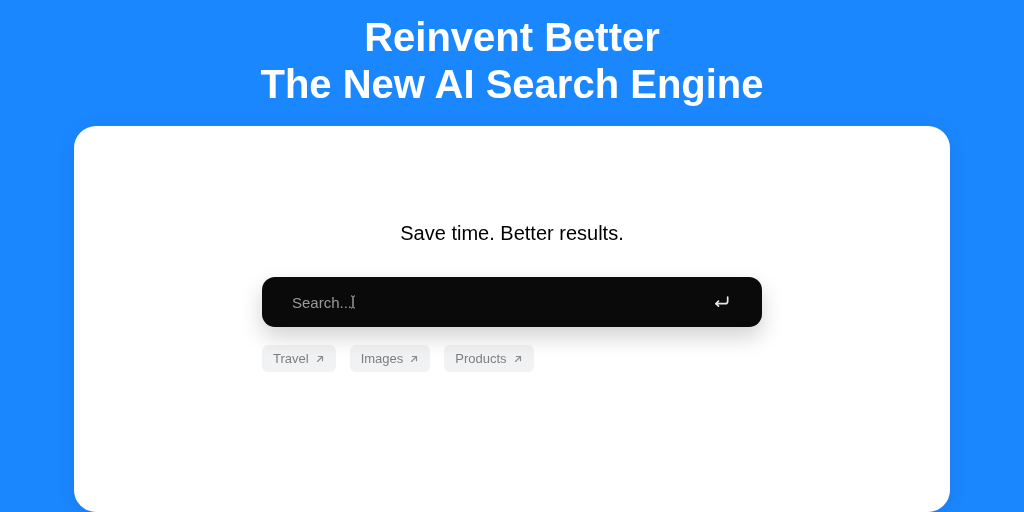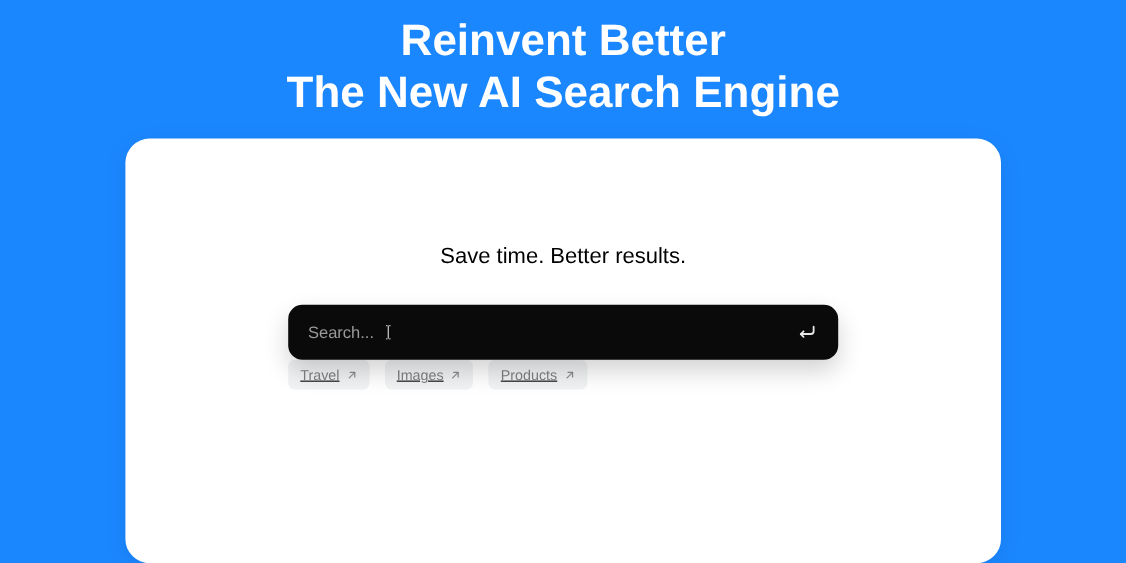--- a/index.html
+++ b/index.html
@@ -15,21 +15,21 @@
     color: #ffffff;
     font-weight: 700;
     text-align: center;
     font-size: 40px;
     line-height: 1.18;
     margin-top: 14px;
   }
   .card {
     background: #ffffff;
     border-radius: 22px;
-    width: 796px;
+    width: 876px;
     height: 420px;
     margin-top: 18px;
     box-shadow: 0 4px 20px rgba(0,0,0,0.08);
     display: flex;
     flex-direction: column;
     align-items: center;
     padding-top: 96px;
   }
   .tagline {
     color: #000000;
@@ -42,21 +42,21 @@
     margin-top: 32px;
     display: flex;
     flex-direction: column;
   }
   .search-bar {
     background: #0a0a0a;
     border-radius: 13px;
     height: 50px;
     display: flex;
     align-items: center;
-    padding: 0 18px;
+    padding: 0 30px;
     box-shadow: 0 10px 22px rgba(0,0,0,0.18);
     position: relative;
   }
   .search-input {
     flex: 1;
     background: transparent;
     border: none;
     outline: none;
     color: #cfcfcf;
     font-size: 15px;
@@ -77,21 +77,21 @@
     left: 86px;
     top: 50%;
     transform: translateY(-50%);
     color: #bdbdbd;
     display: flex;
     pointer-events: none;
   }
   .chips {
     display: flex;
     gap: 14px;
-    text-decoration: underline;
+    margin-top: 18px;
   }
   .chip {
     background: #f1f2f3;
     color: #7d7f82;
     font-size: 13px;
     border-radius: 6px;
     padding: 6px 11px;
     display: flex;
     align-items: center;
     gap: 6px;

